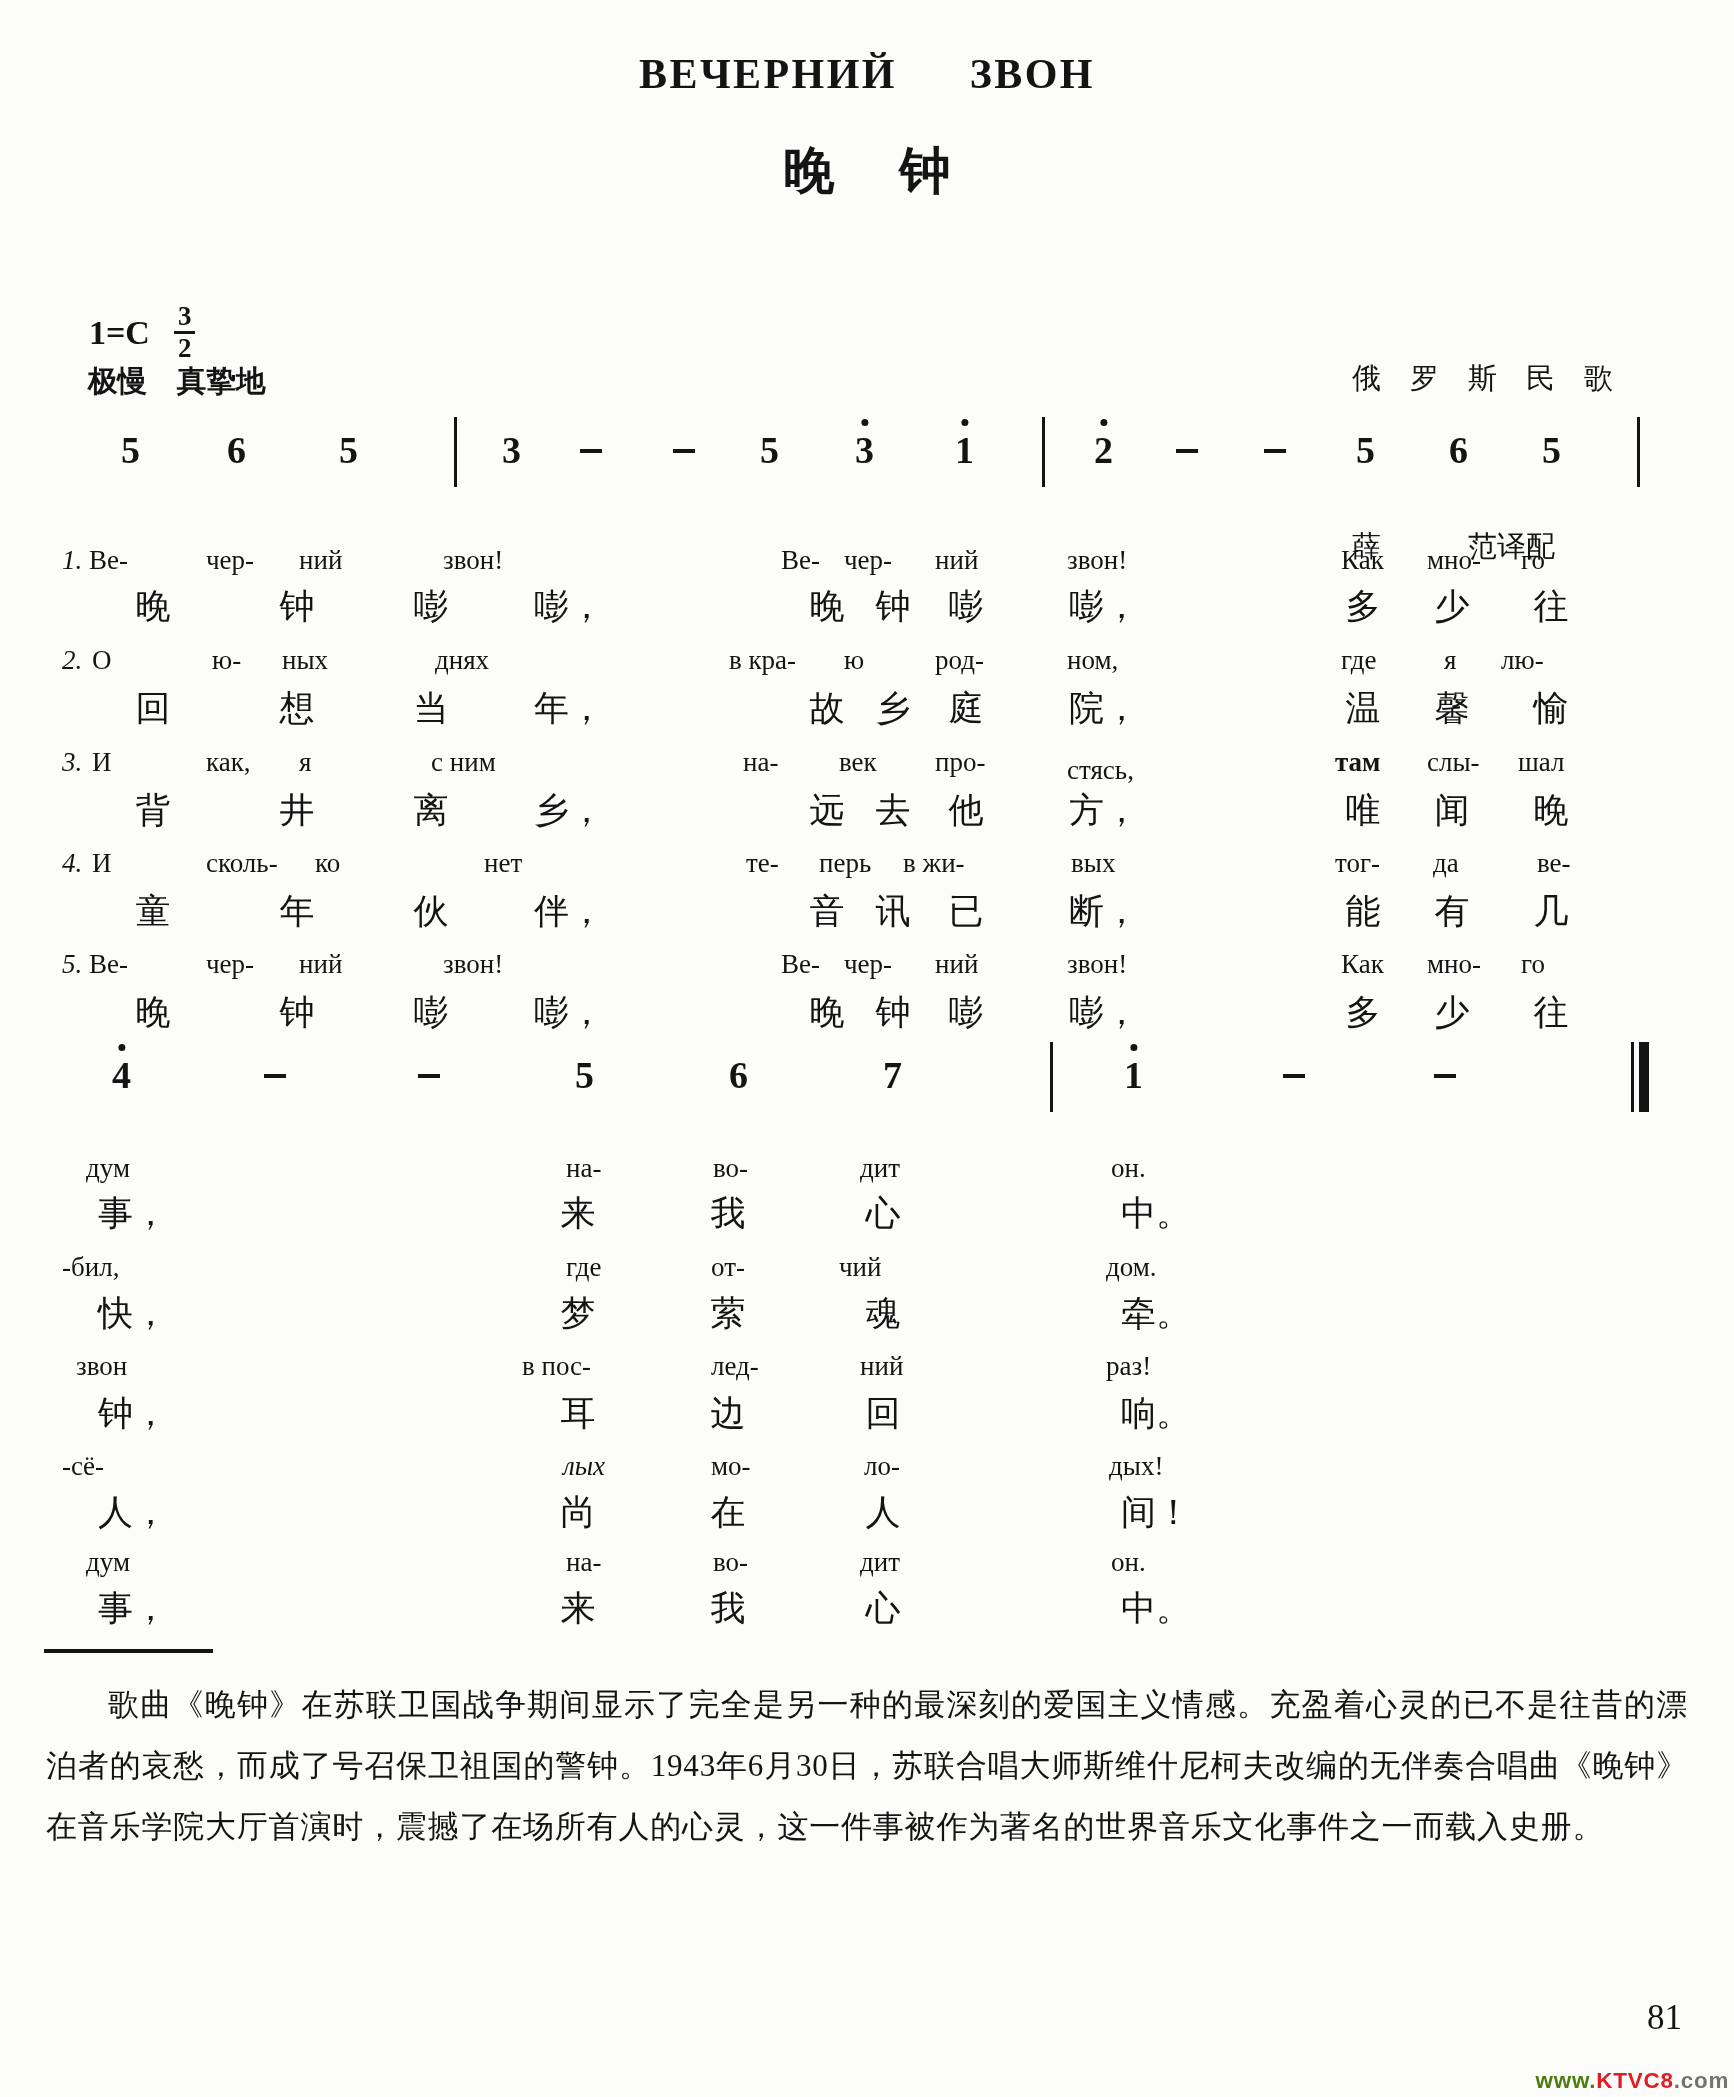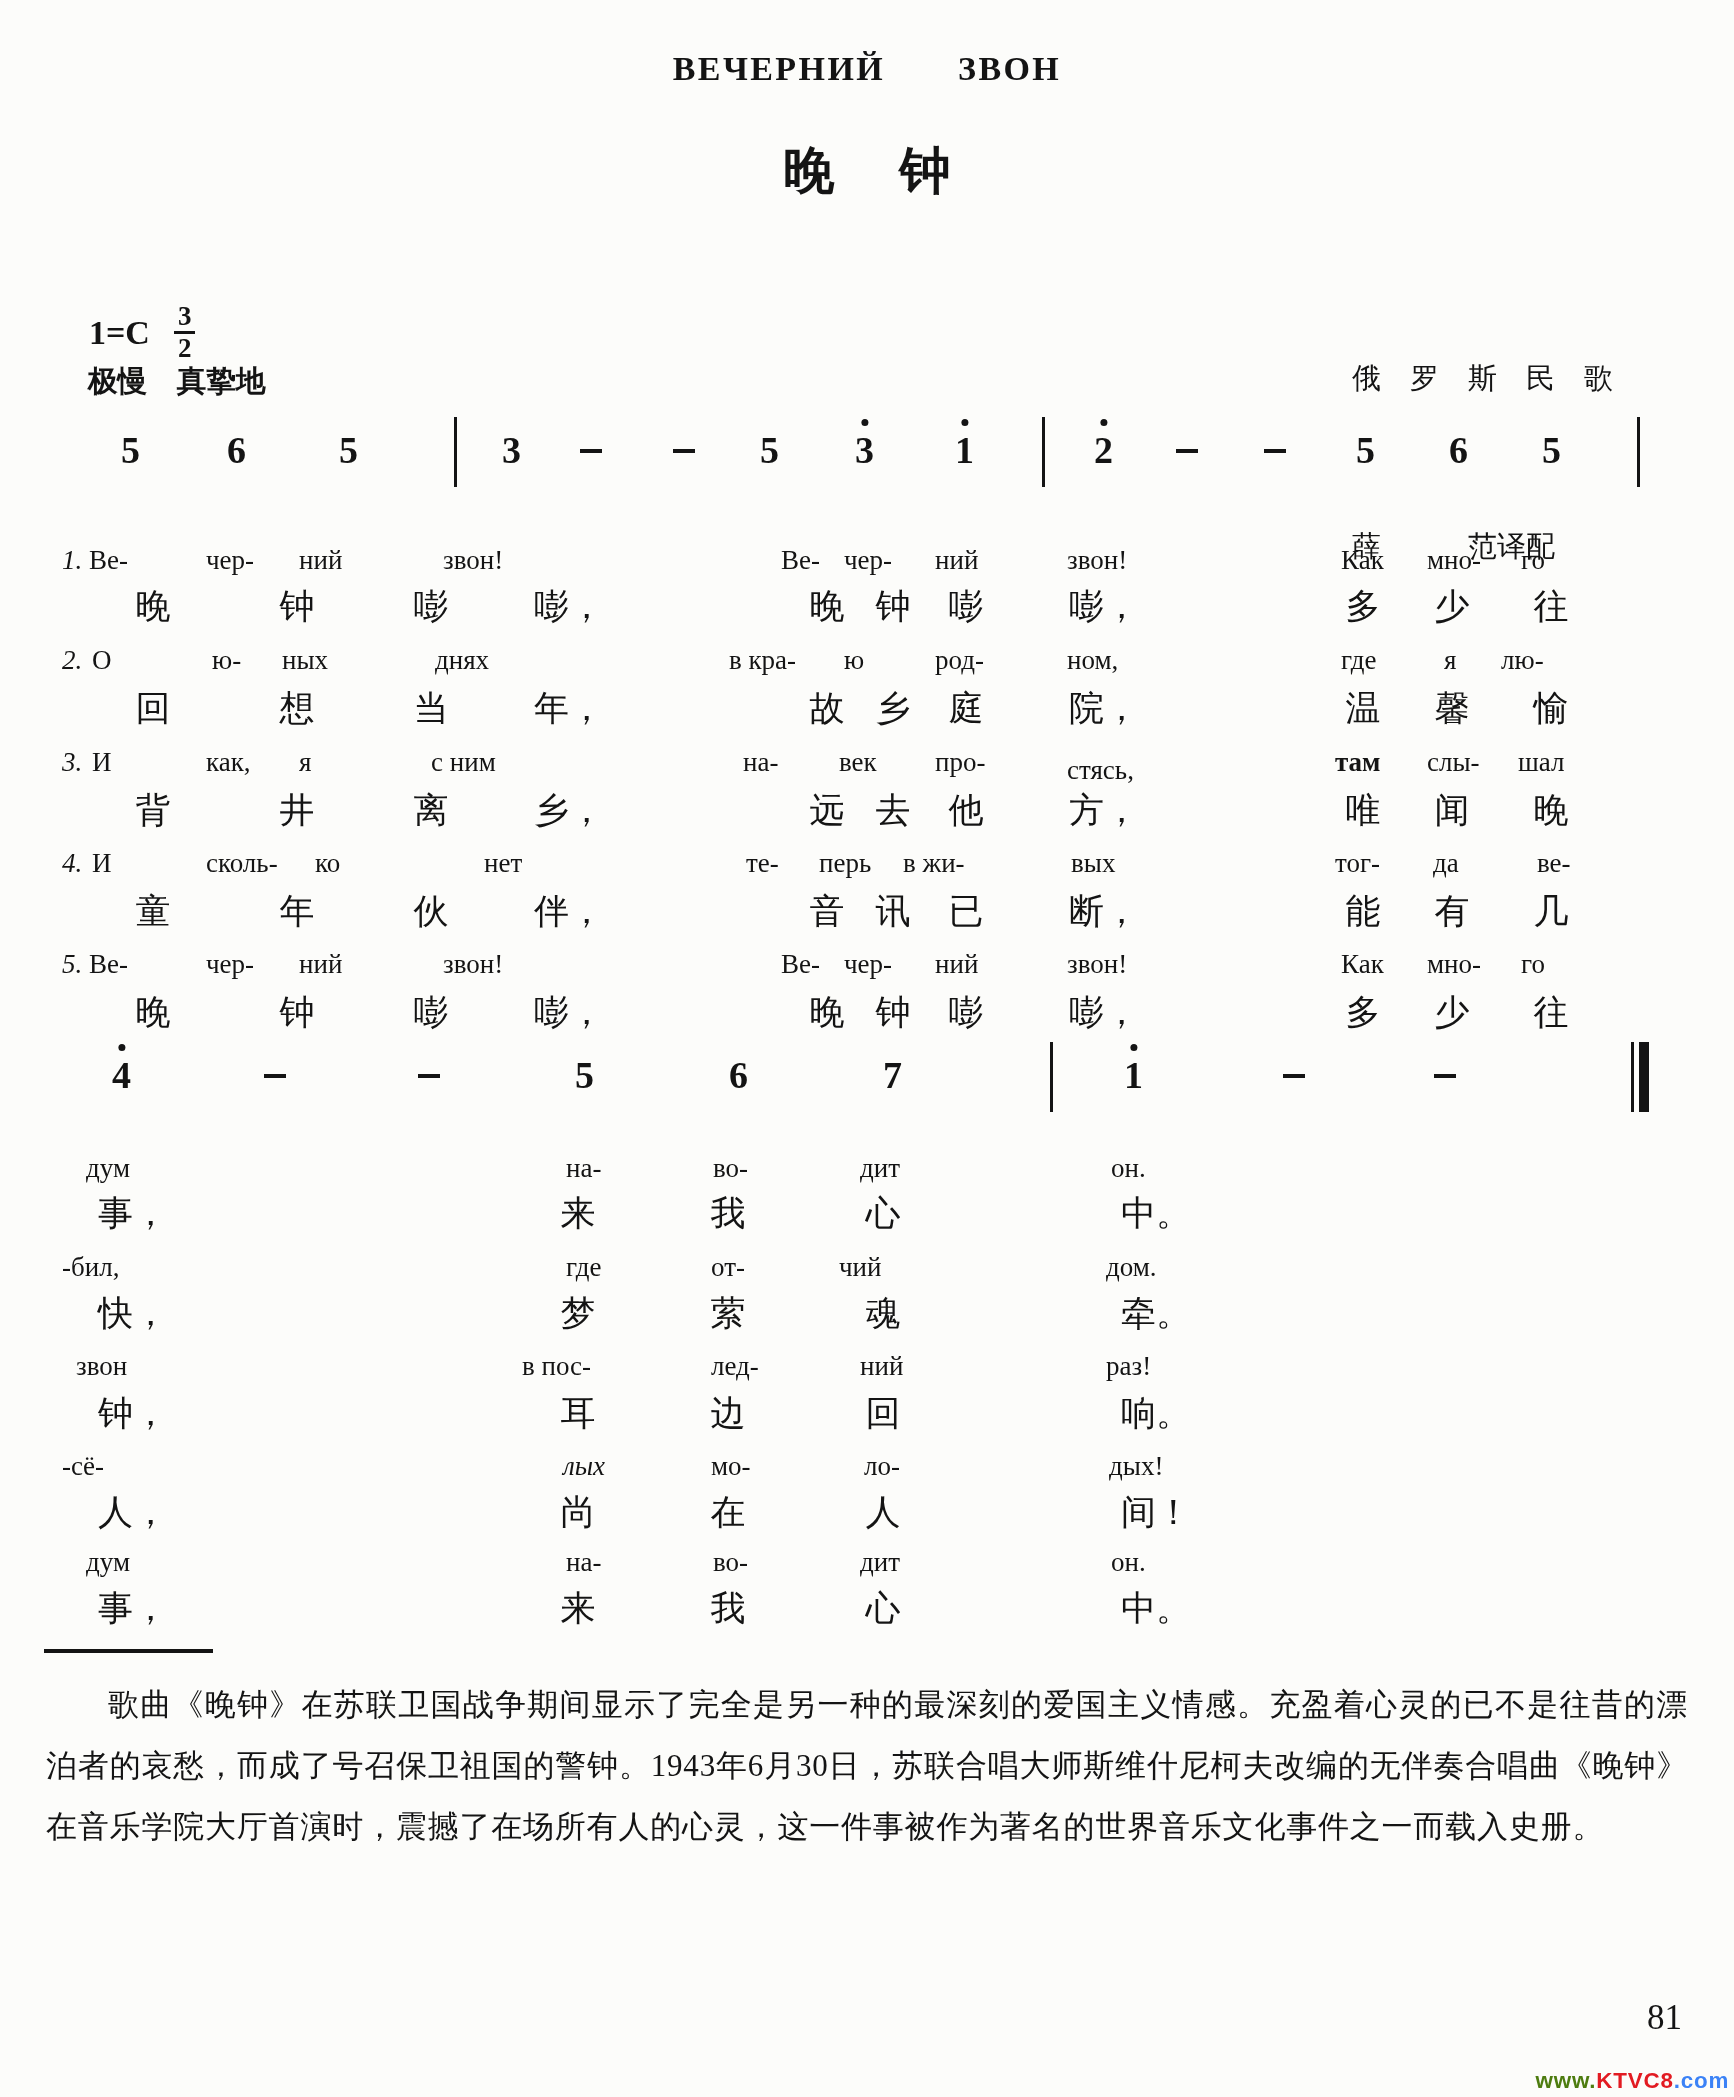--- a/index.html
+++ b/index.html
@@ -1,19 +1,19 @@
 <!DOCTYPE html>
 <html style="font-size:12.8px"><head>
 <meta charset="utf-8">
 <style>
   html,body{margin:0;padding:0;background:#e8e8e8;}
   .page{position:relative;width:1734px;height:2097px;background:#fcfcfa;overflow:hidden;
         font-family:"Liberation Serif","DejaVu Serif",serif;color:#141414;}
   .title-ru{position:absolute;top:50px;left:0;width:100%;display:flex;justify-content:center;gap:73px;
-            font-size:34px;font-weight:600;letter-spacing:2.4px;text-align:center;}
+            font-size:42px;font-weight:600;letter-spacing:2.4px;text-align:center;}
   .title-cn{position:absolute;top:137px;left:0;width:100%;display:flex;justify-content:center;gap:65px;
             font-size:51px;font-weight:600;}
   .credits{position:absolute;left:1352px;top:238px;font-size:29px;line-height:56px;white-space:pre;}
   .keysig{position:absolute;left:89px;top:302px;font-size:34px;font-weight:700;display:flex;align-items:center;}
   .frac{display:inline-block;margin-left:24px;text-align:center;font-size:27px;font-weight:700;line-height:1.08;}
   .frac .num{display:block;border-bottom:3.2px solid #141414;padding:0 4px;}
   .frac .den{display:block;}
   .tempo{position:absolute;left:88px;top:361px;font-size:29.6px;font-weight:700;white-space:pre;}
   .mline{position:absolute;left:0;width:100%;height:48px;}
   .note{position:absolute;top:0;font-size:38px;font-weight:700;line-height:1;}
@@ -28,21 +28,21 @@
   .syl-ru{position:absolute;top:0;font-size:27px;white-space:pre;}
   .syl-cn{position:absolute;top:0;font-size:35px;transform:translateX(-50%);white-space:pre;}
   .vnum{position:absolute;top:0;left:62px;font-size:27px;font-style:italic;}
   .divider{position:absolute;left:44px;top:1649px;width:169px;height:4px;background:#141414;}
   .notes{position:absolute;left:46px;top:1674px;width:1642px;font-size:31px;line-height:61px;
          text-align:justify;letter-spacing:0.8px;}
   .notes p{margin:0;text-indent:2em;}
   .pagenum{position:absolute;left:1647px;top:1998px;font-size:35px;}
   .watermark{position:absolute;right:4.8px;bottom:3.2px;font-size:22.4px;font-weight:700;
              font-family:"Liberation Sans","DejaVu Sans",sans-serif;letter-spacing:0.8px;}
-  .wm1{color:#4d7c0f;}.wm2{color:#e21b22;}.wm3{color:#3b82f6;}
+  .wm1{color:#4d7c0f;}.wm2{color:#e21b22;}.wm3{color:#737373;}
 </style>
 </head>
 <body>
 
 <div class="page">
 
   <div class="title-ru">
     <span>ВЕЧЕРНИЙ</span>
     <span>ЗВОН</span>
   </div>

